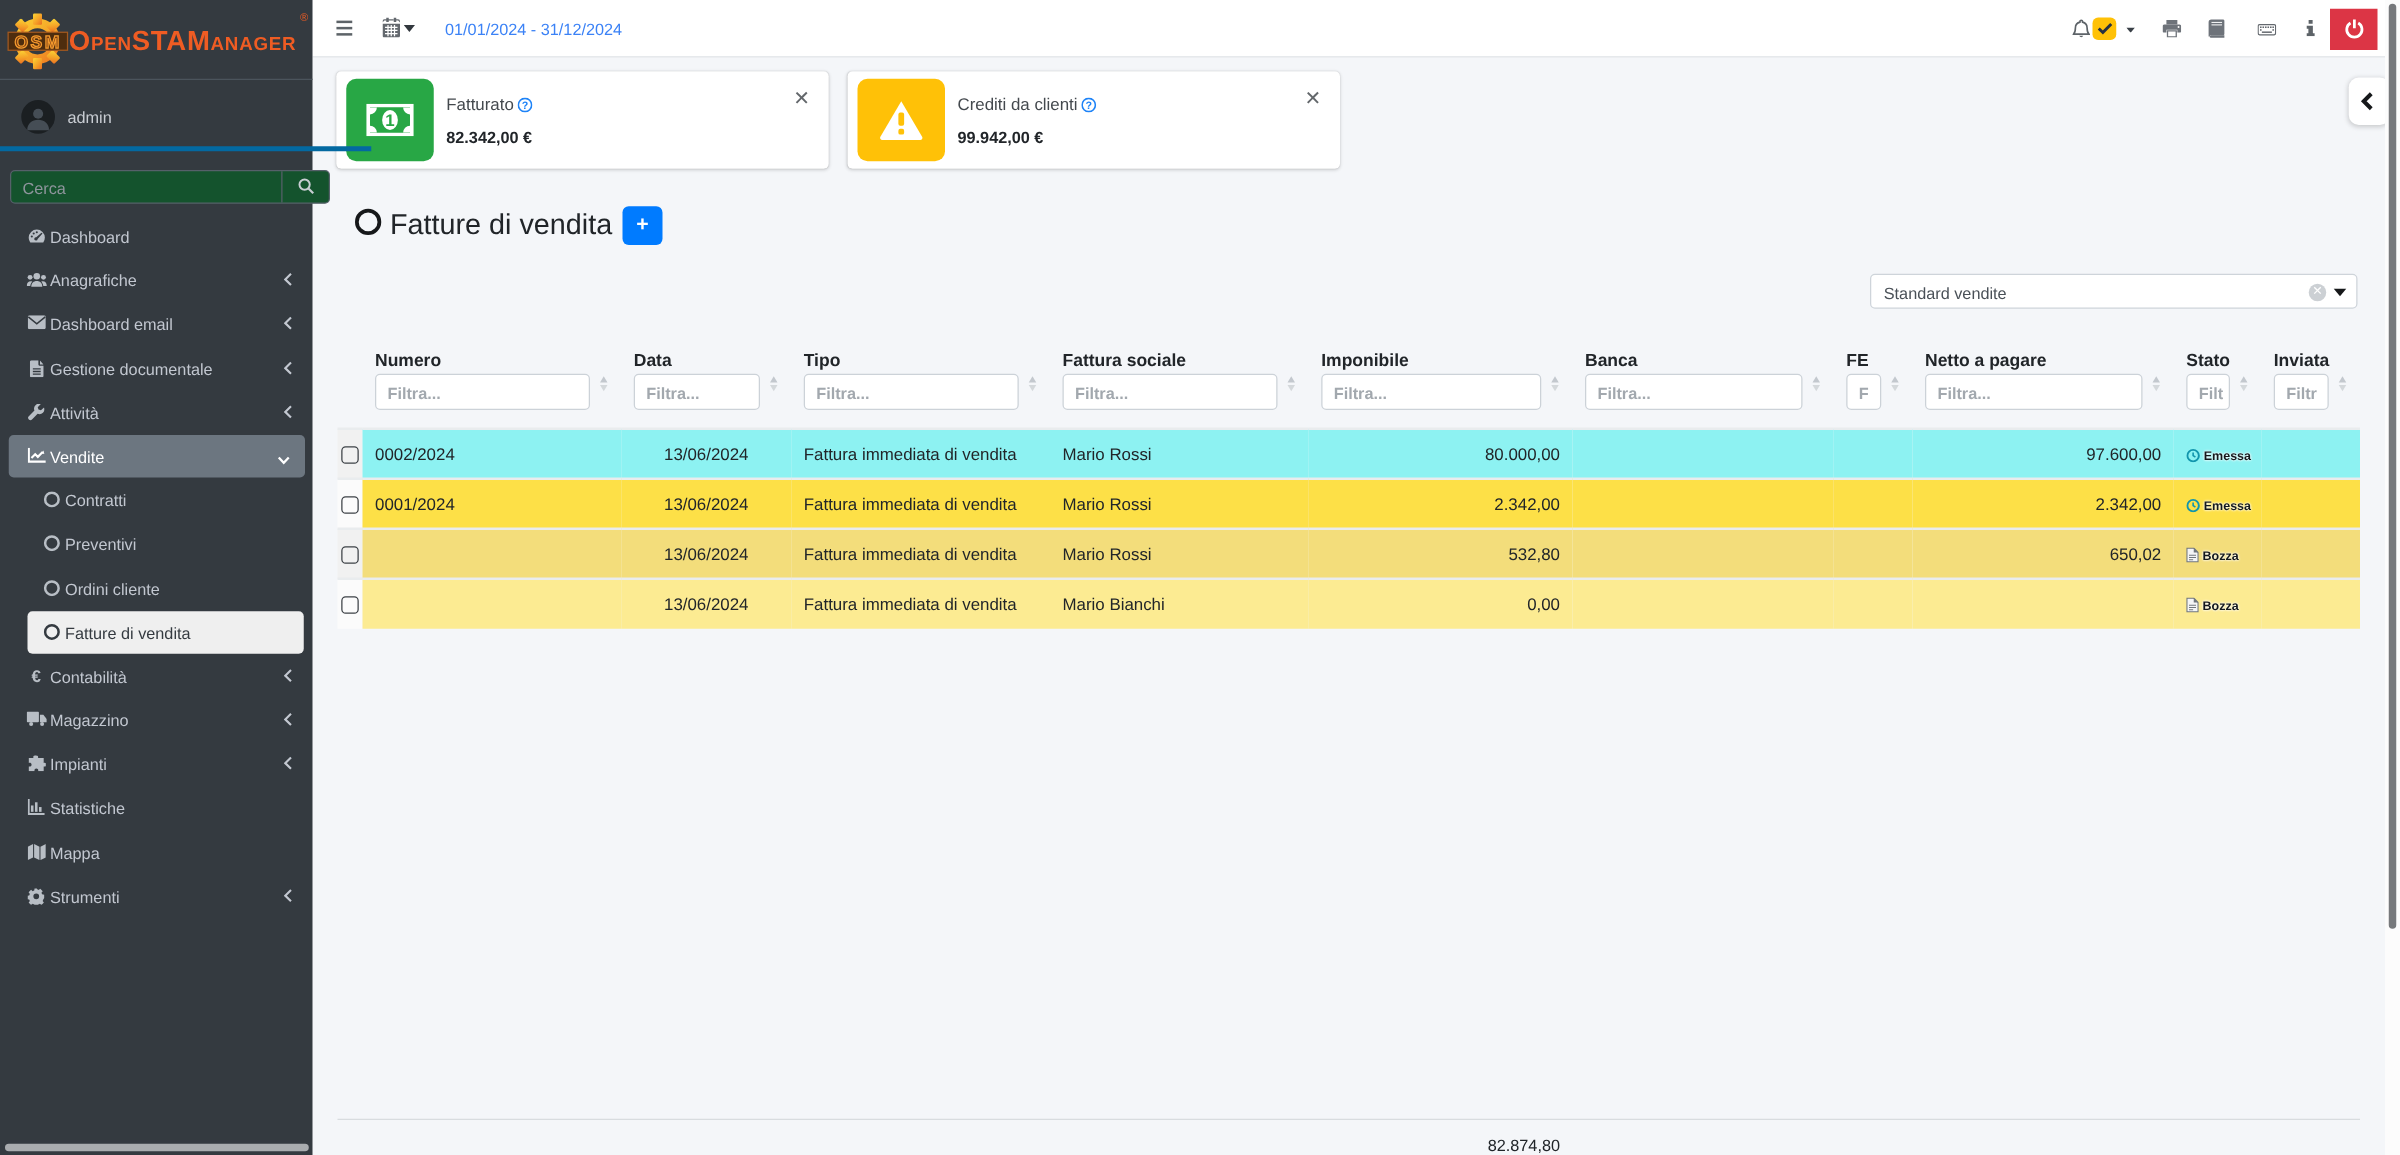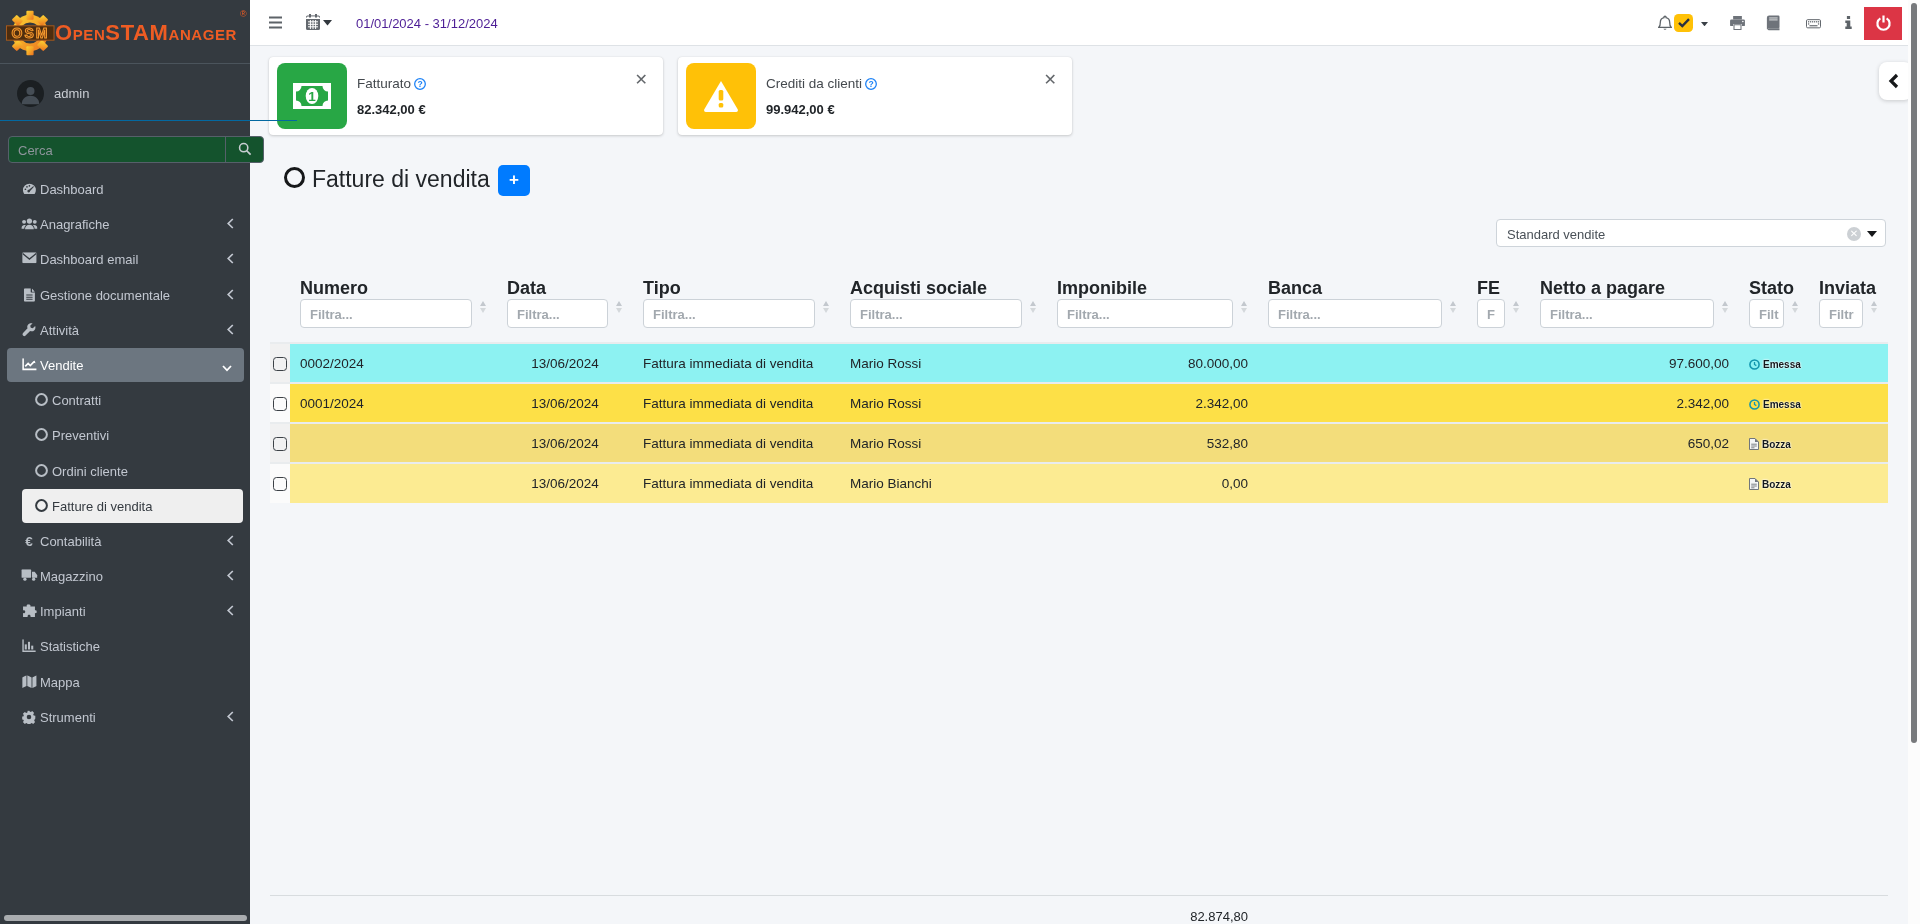--- a/index.html
+++ b/index.html
@@ -3,21 +3,21 @@
 <meta charset="utf-8">
 <title>OpenSTAManager</title>
 <style>
 * { margin:0; padding:0; box-sizing:border-box; }
 html,body { width:1920px; height:924px; overflow:hidden; font-family:"Liberation Sans", sans-serif; }
 body { position:relative; background:#f4f6f9; }
 
 
 .sidebar { position:absolute; left:0; top:0; width:250px; height:924px; background:#343a40; z-index:5; }
 .brand { height:64px; border-bottom:1px solid #4b545c; position:relative; }
-.userpanel { position:absolute; left:0; top:64px; width:297px; height:57px; border-bottom:1px solid #0369a1; }
+.userpanel { position:absolute; left:0; top:64px; width:297px; height:57px; border-bottom:4px solid #0369a1; }
 .avatar { position:absolute; left:17px; top:16px; width:27px; height:27px; border-radius:50%; background:#1b1f22; overflow:hidden; }
 .avatar svg { position:absolute; left:3px; top:4px; }
 .uname { position:absolute; left:54px; top:22px; font-size:13px; color:#c9cdd3; }
 .searchbox { position:absolute; left:8px; top:136px; width:256px; height:27px; background:#14532d; border:1px solid #56606a; border-radius:4px; }
 .searchbox .ph { position:absolute; left:9px; top:6px; font-size:13px; color:#8e959c; }
 .searchbox .btn { position:absolute; right:0; top:0; width:38px; height:25px; border-left:1px solid #56606a; }
 .searchbox .btn svg { position:absolute; left:12px; top:5px; }
 
 .nav { position:absolute; left:0; top:172px; width:250px; }
 .nav-item { position:relative; height:35.2px; }
@@ -30,21 +30,21 @@
 .sub .nav-link .tx { left:45px; }
 .sub .nav-link .ic { left:24px; top:10px; }
 .sub .nav-link { left:7px; }
 .sub .nav-link.active-sub { background:#efefef; color:#343a40; left:22px; right:7px; }
 .sub .nav-link.active-sub .ic { left:9px; }
 .sub .nav-link.active-sub .tx { left:30px; }
 .hscroll { position:absolute; left:4px; bottom:3px; width:243px; height:6px; border-radius:3px; background:#a9acaf; }
 
 
 .topbar { position:absolute; left:250px; top:0; width:1670px; height:46px; background:#fff; border-bottom:1px solid #dee2e6; z-index:4; }
-.tb-date { position:absolute; left:106px; top:16px; font-size:13px; color:#4c1d95; }
+.tb-date { position:absolute; left:106px; top:16px; font-size:13px; color:#3b82f6; }
 
 
 .content { position:absolute; left:250px; top:46px; width:1670px; height:878px; background:#f4f6f9; }
 
 .card { position:absolute; top:57px; width:394px; height:78px; background:#fff; border-radius:4px; box-shadow:0 0 1px rgba(0,0,0,.12), 0 1px 3px rgba(0,0,0,.18); }
 .card .sq { position:absolute; left:8px; top:6px; width:70px; height:66px; border-radius:8px; }
 .card .ttl { position:absolute; left:88px; top:76px; font-size:13.5px; color:#44494e; }
 .card .ttl { top:19px; }
 .card .val { position:absolute; left:88px; top:45px; font-size:13px; font-weight:bold; color:#212529; }
 .card .x { position:absolute; right:15px; top:16px; font-size:16px; color:#63676b; line-height:14px; }
@@ -57,21 +57,21 @@
 
 .selbox { position:absolute; left:1496px; top:219px; width:390px; height:28px; background:#fff; border:1px solid #ced4da; border-radius:4px; }
 .selbox .t { position:absolute; left:10px; top:7px; font-size:13px; color:#495057; }
 .selbox .clr { position:absolute; right:24px; top:7px; width:14px; height:14px; border-radius:50%; background:#ccd0d4; color:#fff; font-size:10px; text-align:center; line-height:14px; }
 .selbox .car { position:absolute; right:8px; top:11px; width:0; height:0; border-left:5px solid transparent; border-right:5px solid transparent; border-top:6px solid #16181a; }
 
 
 .tblwrap { position:absolute; left:270px; top:276px; width:1618px; }
 table.dt { width:1618px; border-collapse:collapse; table-layout:fixed; }
 table.dt th { text-align:left; vertical-align:top; padding:4px 25px 14px 10px; }
-table.dt th .lb { font-size:18px; font-weight:bold; color:#212529; height:16px; line-height:16px; }
+table.dt th .lb { font-size:14px; font-weight:bold; color:#212529; height:16px; line-height:16px; }
 table.dt th .flt { margin-top:3px; width:100%; height:29px; border:1px solid #ccd2d8; border-radius:4px; background:#fff; position:relative; }
 table.dt th .flt .ph { position:absolute; left:9px; top:7px; font-size:13px; color:#a2a8ae; overflow:hidden; white-space:nowrap; max-width:calc(100% - 10px); }
 table.dt th { position:relative; }
 .sorts { position:absolute; right:10px; top:25px; width:7px; height:12px; }
 .sorts .up { position:absolute; left:0; top:0; width:0; height:0; border-left:3.5px solid transparent; border-right:3.5px solid transparent; border-bottom:5px solid #c3c8ce; }
 .sorts .dn { position:absolute; left:0; bottom:0; width:0; height:0; border-left:3.5px solid transparent; border-right:3.5px solid transparent; border-top:5px solid #d4d8db; }
 table.dt td { height:40px; border-top:2px solid #e9ecee; font-size:13.5px; color:#212529; padding:0 10px; vertical-align:middle; white-space:nowrap; }
 table.dt td.ck { padding:0; text-align:center; }
 td.num { text-align:right; }
 td.ctr { text-align:center; }
@@ -513,21 +513,21 @@
             <div class="lb">Tipo</div>
             <div class="flt">
               <span class="ph">Filtra...</span>
             </div>
             <div class="sorts">
               <div class="up"></div>
               <div class="dn"></div>
             </div>
           </th>
   <th>
-            <div class="lb">Acquisti sociale</div>
+            <div class="lb">Fattura sociale</div>
             <div class="flt">
               <span class="ph">Filtra...</span>
             </div>
             <div class="sorts">
               <div class="up"></div>
               <div class="dn"></div>
             </div>
           </th>
   <th>
             <div class="lb">Imponibile</div>

